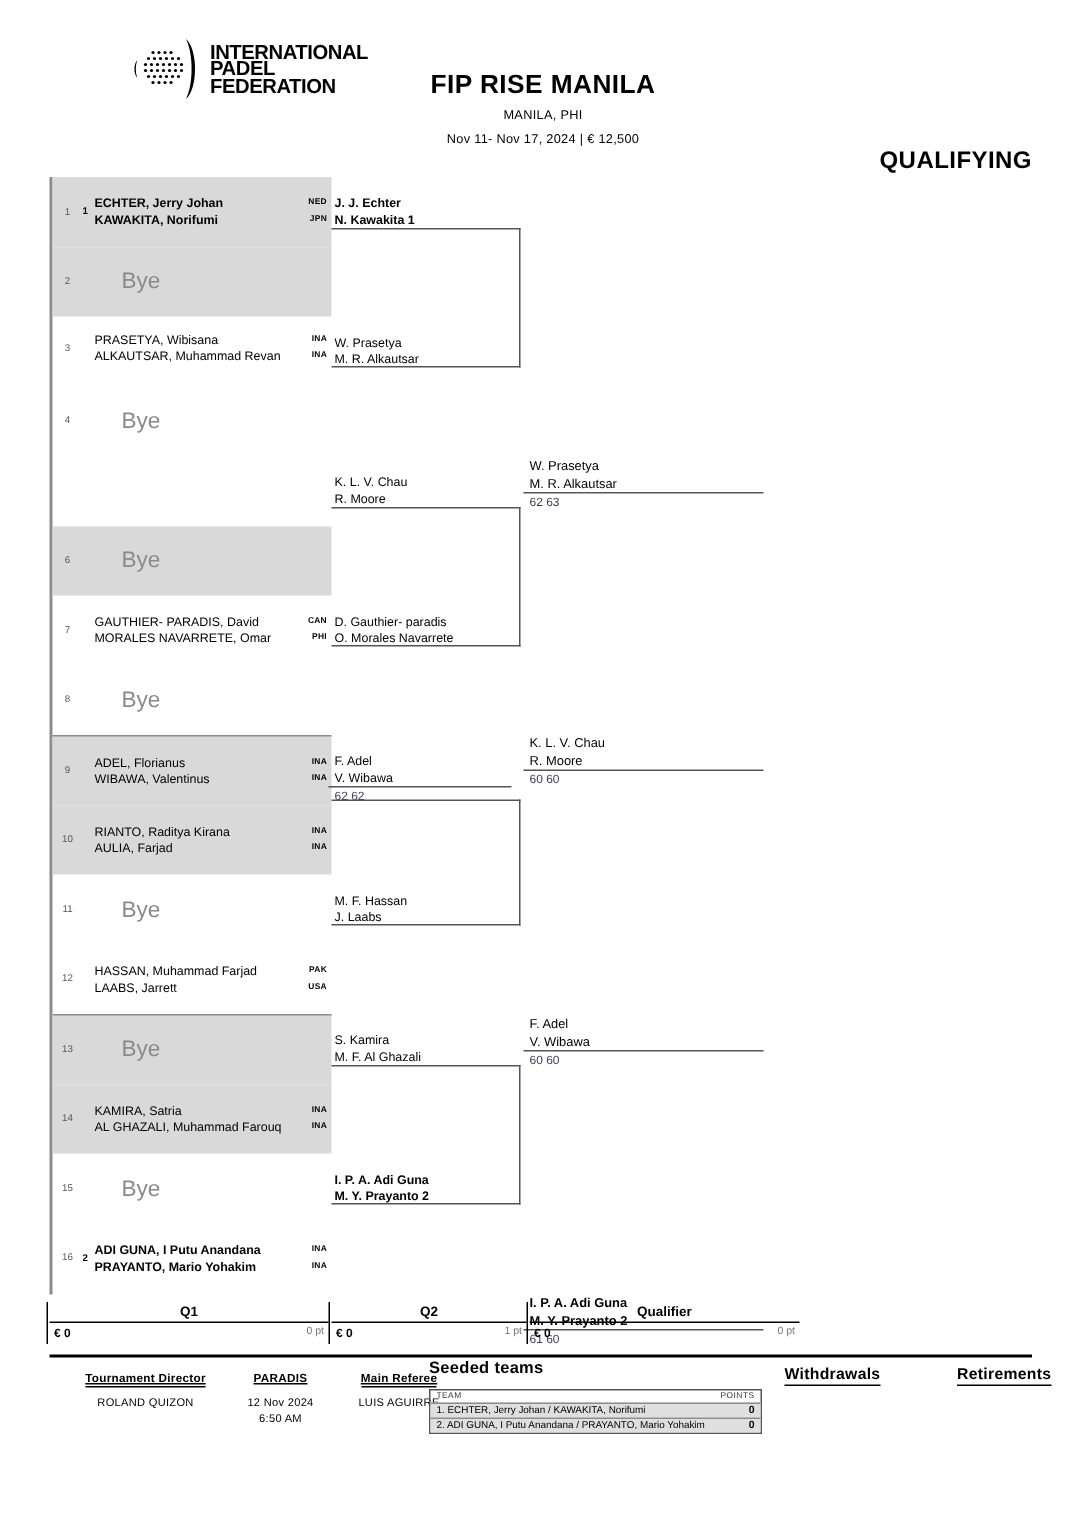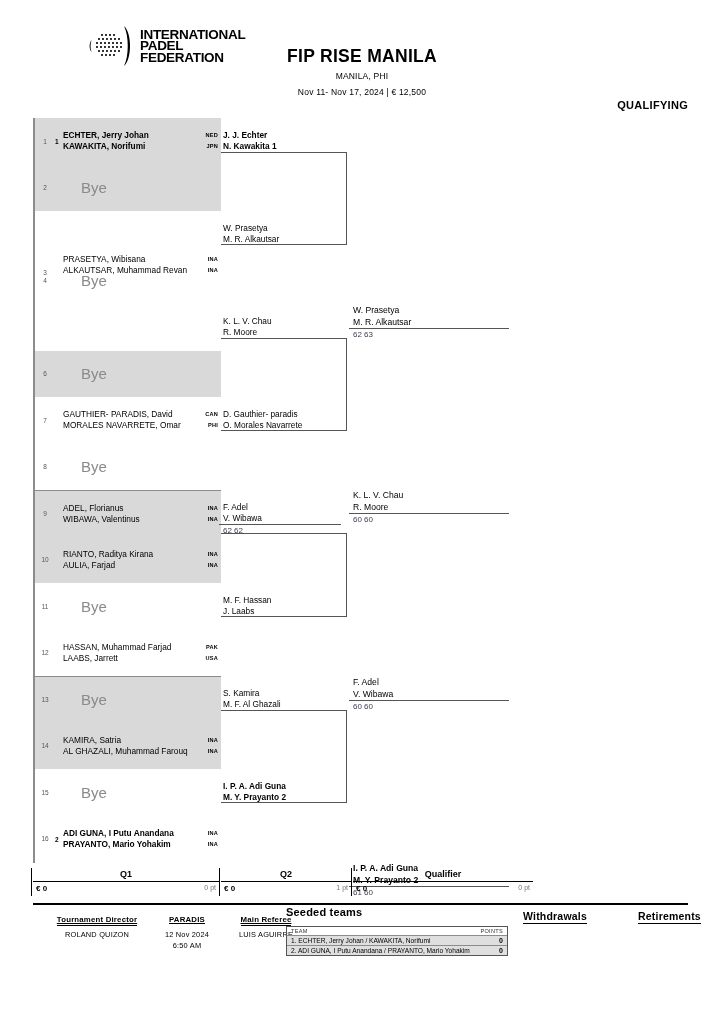--- a/index.html
+++ b/index.html
@@ -18,21 +18,21 @@
   .logo-wrap { position:absolute; left:88px; top:20px; width:120px; height:52px; display:flex; align-items:center; gap:6px; }
   .logo-mark { width:46px; height:46px; position:relative; flex:0 0 auto; }
   .logo-text { font-weight:bold; font-size:13.5px; line-height:11.6px; letter-spacing:-0.3px; }
   .logo-text div { white-space:nowrap; }
 
   .title-block { position:absolute; left:0; top:26px; width:724px; text-align:center;margin-top:20px; }
   .t-name { font-size:17.5px; font-weight:bold; letter-spacing:0.3px; }
   .t-city { font-size:8.5px; margin-top:4px; letter-spacing:0.2px; }
   .t-dates { font-size:8.5px; margin-top:6px; letter-spacing:0.2px; }
 
-  .qualifying { position:absolute; right:36px; top:99px; font-size:11px; font-weight:bold; letter-spacing:0.3px; }
+  .qualifying { position:absolute; right:36px; top:99px; font-size:16px; font-weight:bold; letter-spacing:0.3px; }
 
   
   .draw { position:absolute; left:33px; top:118px; width:655px; height:745px; }
 
   
   .r1 { position:absolute; left:0; top:0; width:186px; height:745px; border-left:2px solid #8c8c8c; }
   .r1row {
     position:absolute; left:0; width:186px; height:46.5px;
     display:flex; align-items:center;
   }
@@ -169,21 +169,21 @@
           <div>JPN</div>
         </div>
       </div>
       <div class="r1row shade" style="top: 46.5px;">
         <div class="seedno">2</div>
         <div class="pnames">
           <div class="bye">Bye</div>
         </div>
         <div class="ctry"></div>
       </div>
-      <div class="r1row" style="top: 111px; align-items: flex-end;">
+      <div class="r1row" style="top: 91px;">
         <div class="seedno">3</div>
         <div class="pnames">
           <div class="pn">PRASETYA, Wibisana</div>
           <div class="pn">ALKAUTSAR, Muhammad Revan</div>
         </div>
         <div class="ctry">
           <div>INA</div>
           <div>INA</div>
         </div>
       </div>

